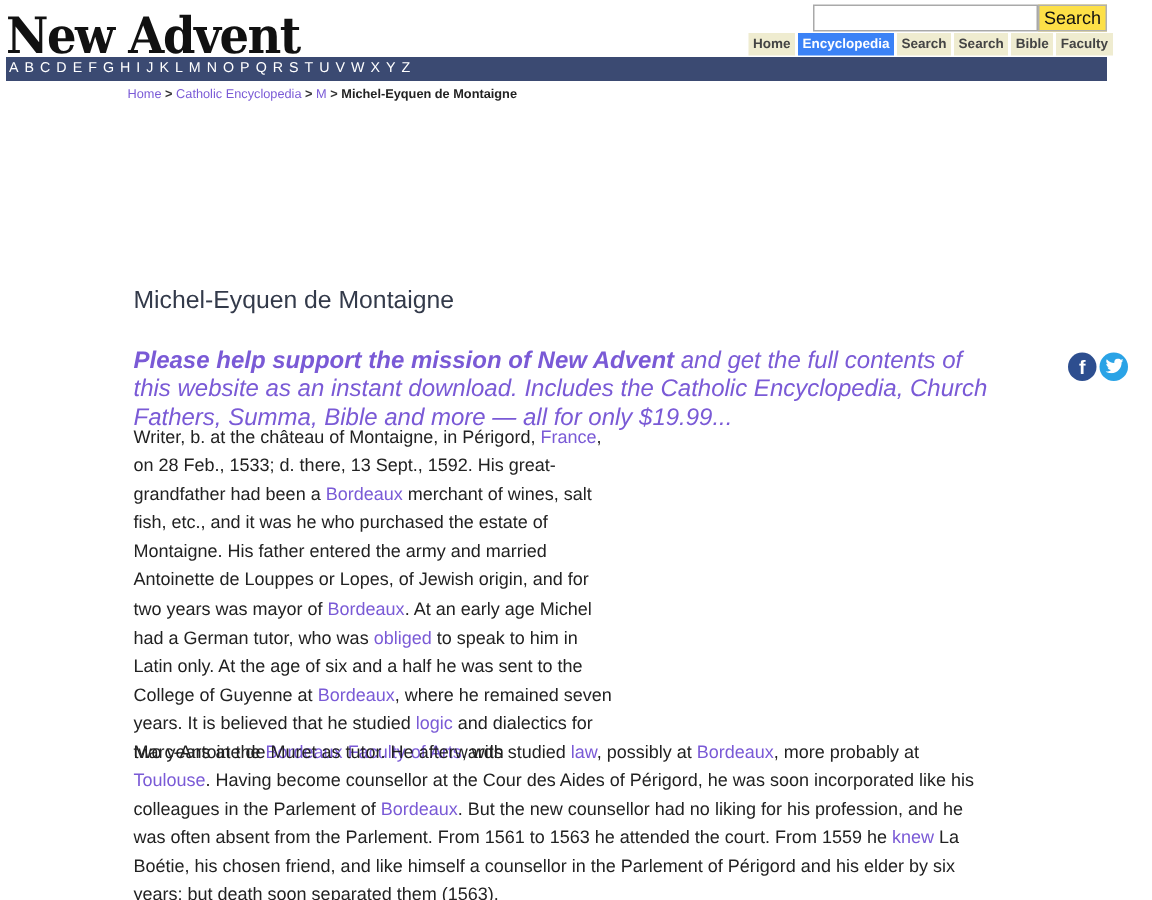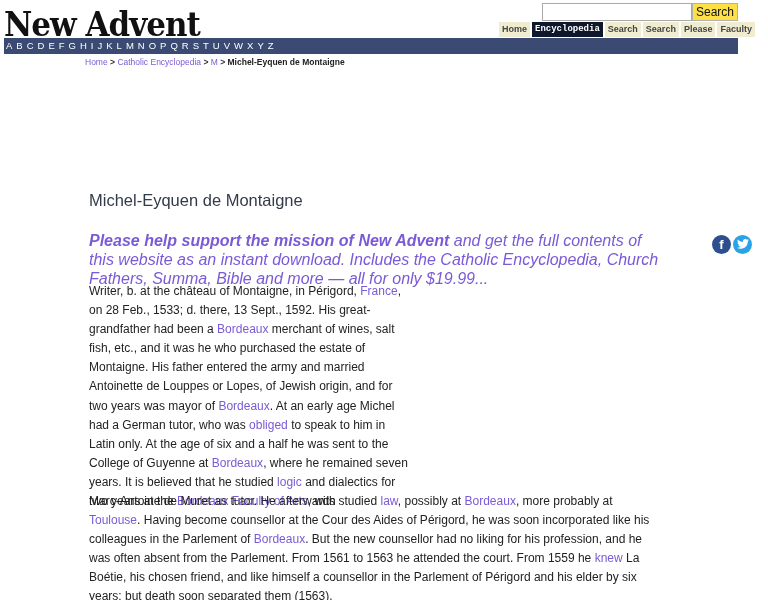--- a/index.html
+++ b/index.html
@@ -14,21 +14,21 @@
 
   .search-input { position: absolute; left: 542px; top: 3px; width: 144px; height: 16px;
                   border: 1px solid #a9a9a9; background: #fff; padding: 0 2px; box-sizing: content-box; }
   .search-button { position: absolute; left: 692px; top: 3px; width: 46px; height: 18px;
                    border: 1px solid #b0b0b0; background: #fde047; font-size: 12px; color: #111;
                    font-family: "Liberation Sans", sans-serif; padding: 0; line-height: 16px; text-align: center; }
 
   .tabs { position: absolute; left: 497px; top: 22px; height: 15px; display: flex; }
   .tab { font-size: 9px; font-weight: bold; color: #444; background: #efecd0;
          padding: 0 3px; height: 15px; line-height: 15px; margin-left: 2px; }
-  .tab.active { background: #0f172a; color: #fff; font-family: Liberation Mono, monospace; }
+  .tab.active { background: #3b82f6; color: #fff; }
 
   .alphabar { position: absolute; left: 4px; top: 38px; width: 734px; height: 16px;
               background: #3b4a72; display: flex; align-items: center; padding-left: 2px; box-sizing: border-box; }
   .alpha-letter { color: #fff; font-size: 9.5px; margin-right: 4px; line-height: 16px; }
 
   .breadcrumb { position: absolute; left: 85px; top: 57px; font-size: 8.5px; color: #333; }
   .breadcrumb a { color: #7a5ad6; }
   .breadcrumb .sep { color: #333; font-weight: bold; }
   .breadcrumb .current { font-weight: bold; color: #222; }
 
@@ -53,21 +53,21 @@
 <div class="logo">New Advent</div>
 
 <input class="search-input" type="text" placeholder="" style="">
 <button class="search-button">Search</button>
 
 <div class="tabs">
   <a class="tab">Home</a>
   <a class="tab active">Encyclopedia</a>
   <a class="tab">Search</a>
   <a class="tab">Search</a>
-  <a class="tab">Please</a>
+  <a class="tab">Bible</a>
   <a class="tab">Faculty</a>
 </div>
 
 <div class="alphabar">
   <a class="alpha-letter">A</a>
   <a class="alpha-letter">B</a>
   <a class="alpha-letter">C</a>
   <a class="alpha-letter">D</a>
   <a class="alpha-letter">E</a>
   <a class="alpha-letter">F</a>

